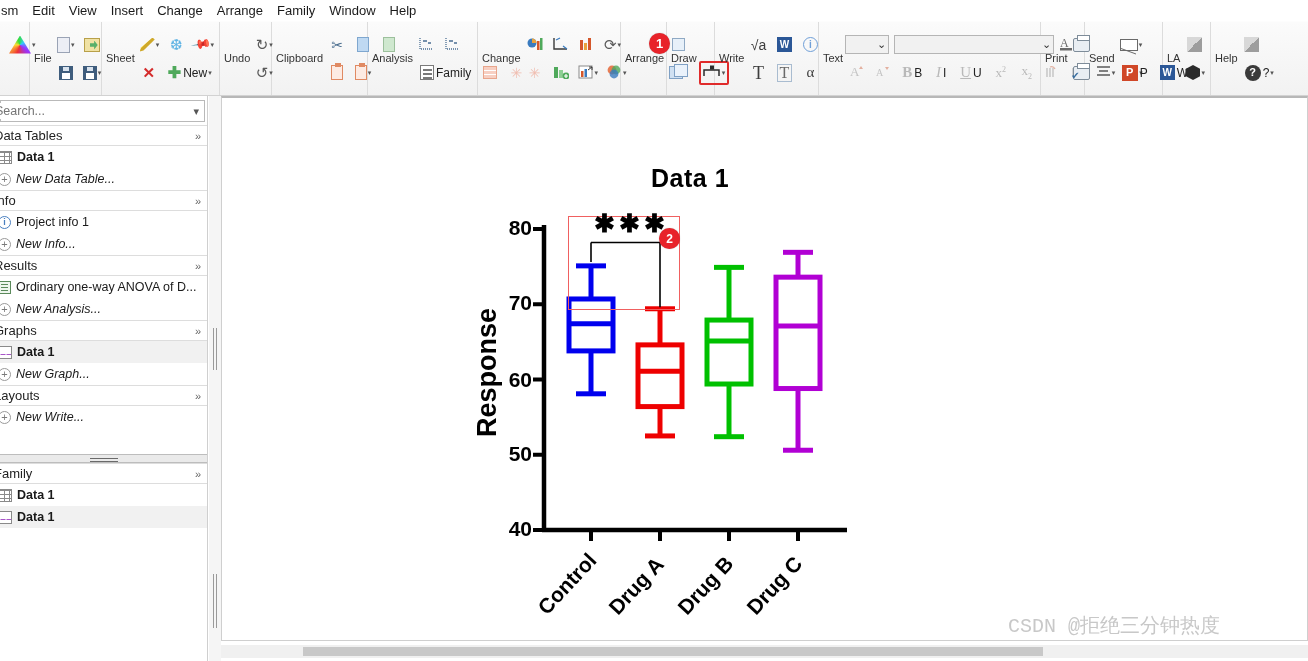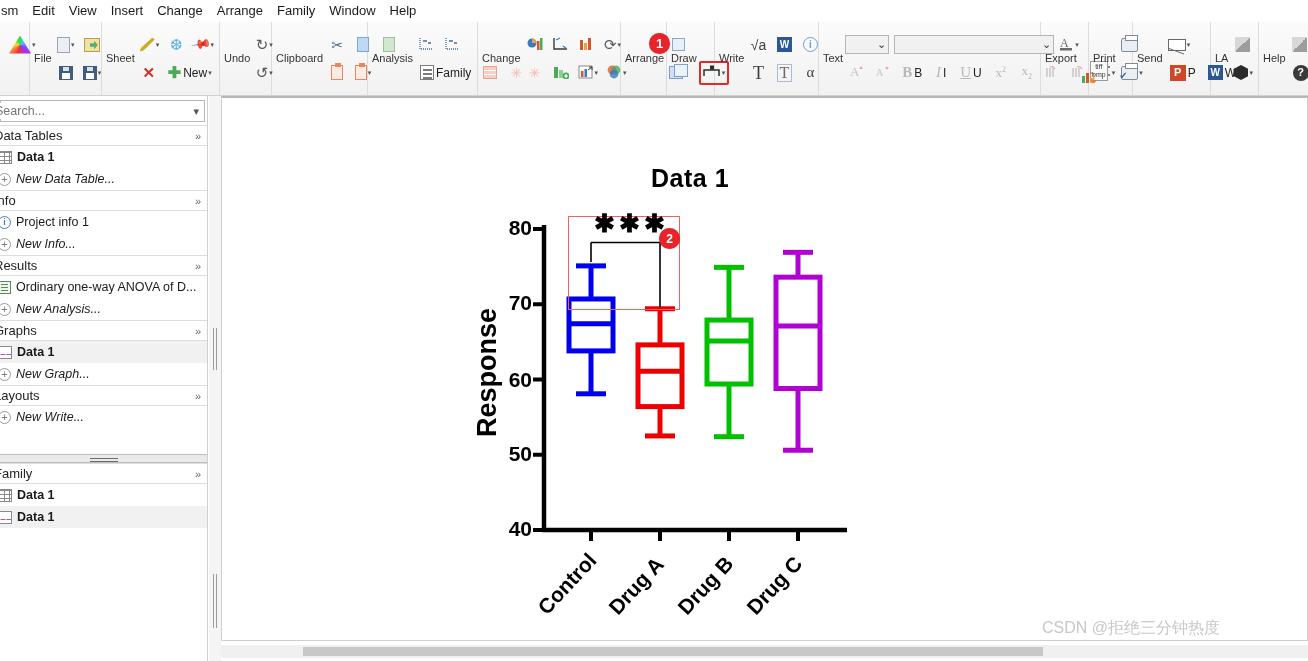--- a/index.html
+++ b/index.html
@@ -193,22 +193,22 @@
     transform:rotate(-90deg); transform-origin:left top; white-space:nowrap;
   }
   .ytick { position:absolute; font-weight:bold; font-size:21px; color:#000; text-align:right; }
   .xlab {
     position:absolute; font-weight:bold; font-size:21px; color:#000; white-space:nowrap;
     transform:rotate(-47deg); transform-origin:left top;
   }
   .annbox { position:absolute; border:1px solid #f06060; pointer-events:none; }
   .stars { position:absolute; font-weight:bold; font-size:25px; letter-spacing:4px; color:#000; }
   .wm {
-    position:absolute; right:8px; bottom:22px; color:#c8c8c8; font-size:16px;
-    font-family:Liberation Sans, sans-serif;
+    position:absolute; right:8px; bottom:22px; color:#c8c8c8; font-size:20px;
+    font-family:Liberation Mono, monospace;
   }
 </style>
 </head>
 <body>
 
 <div id="app">
 
   <div class="menubar" id="menubar">
       <div class="mi" style="margin-left: -6px;">sm</div>
       <div class="mi">Edit</div>
@@ -567,41 +567,20 @@
                     <path d="M1 2 h13 M3 6 h9 M1 10 h13" stroke="#5a5a5a" stroke-width="1.5"></path>
                   </svg></span>
                 <span class="caret">▾</span>
               </div>
               <div class="ibtn">
                 <span class="gi"><svg width="15" height="13">
                     <path d="M5 2 h9 M5 6.5 h9 M5 11 h9" stroke="#5a5a5a" stroke-width="1.4"></path>
                     <path d="M2 1 v11 M0.5 2.5 L2 1 L3.5 2.5 M0.5 10.5 L2 12 L3.5 10.5" stroke="#5a5a5a" fill="none" stroke-width="1"></path>
                   </svg></span>
                 <span class="caret">▾</span>
-              </div>
-            </div>
-          </div>
-        </div>
-      </div>
-      <div class="rgroup" style="width: 48px;">
-        <div class="rglabel">Export</div>
-        <div class="rgbody">
-          <div class="rgrows">
-            <div class="rrow"></div>
-            <div class="rrow">
-              <div class="ibtn">
-                <span class="tiff-ic">
-                  <div class="pg">tiff<br>bmp</div>
-                  <div class="cb">
-                    <i style="left:0;height:7px;background:#4fa95b"></i>
-                    <i style="left:4px;height:10px;background:#d4572b"></i>
-                    <i style="left:8px;height:5px;background:#e8a33d"></i>
-                  </div>
-                  <div class="ar">⤵</div>
-                </span>
               </div>
             </div>
           </div>
         </div>
       </div>
       <div class="rgroup" style="width: 44px;">
         <div class="rglabel">Print</div>
         <div class="rgbody">
           <div class="rgrows">
             <div class="rrow">

